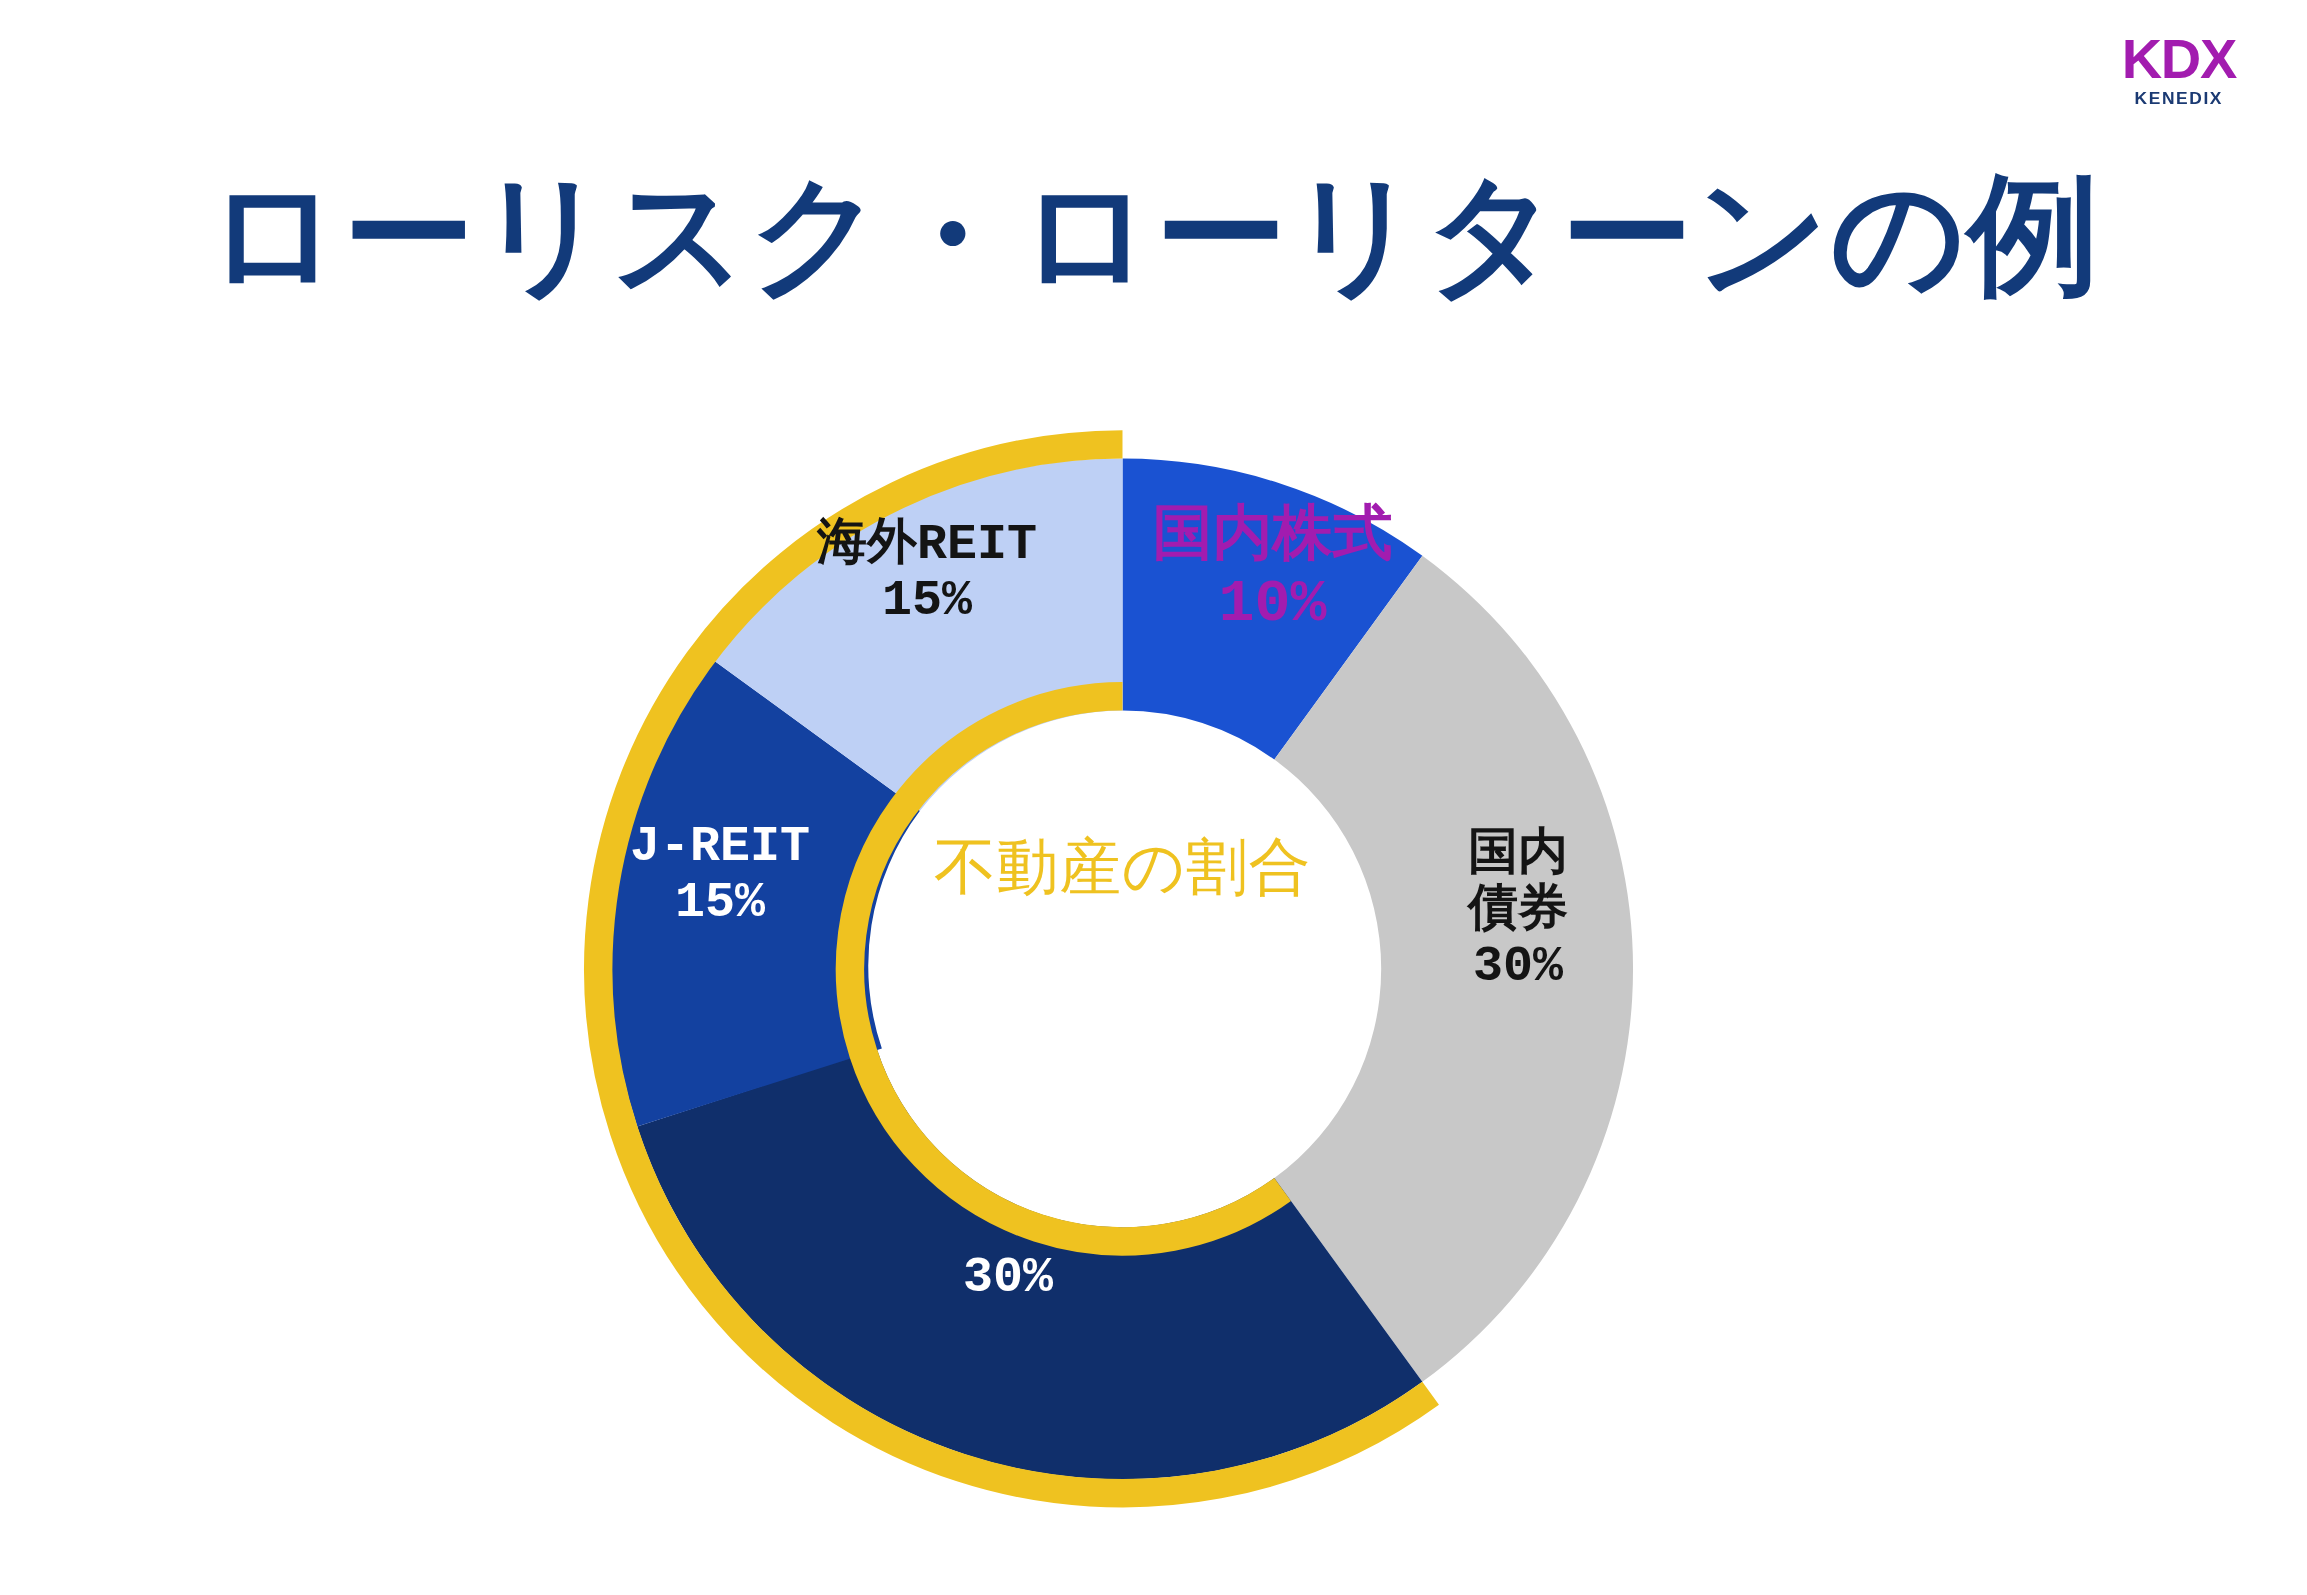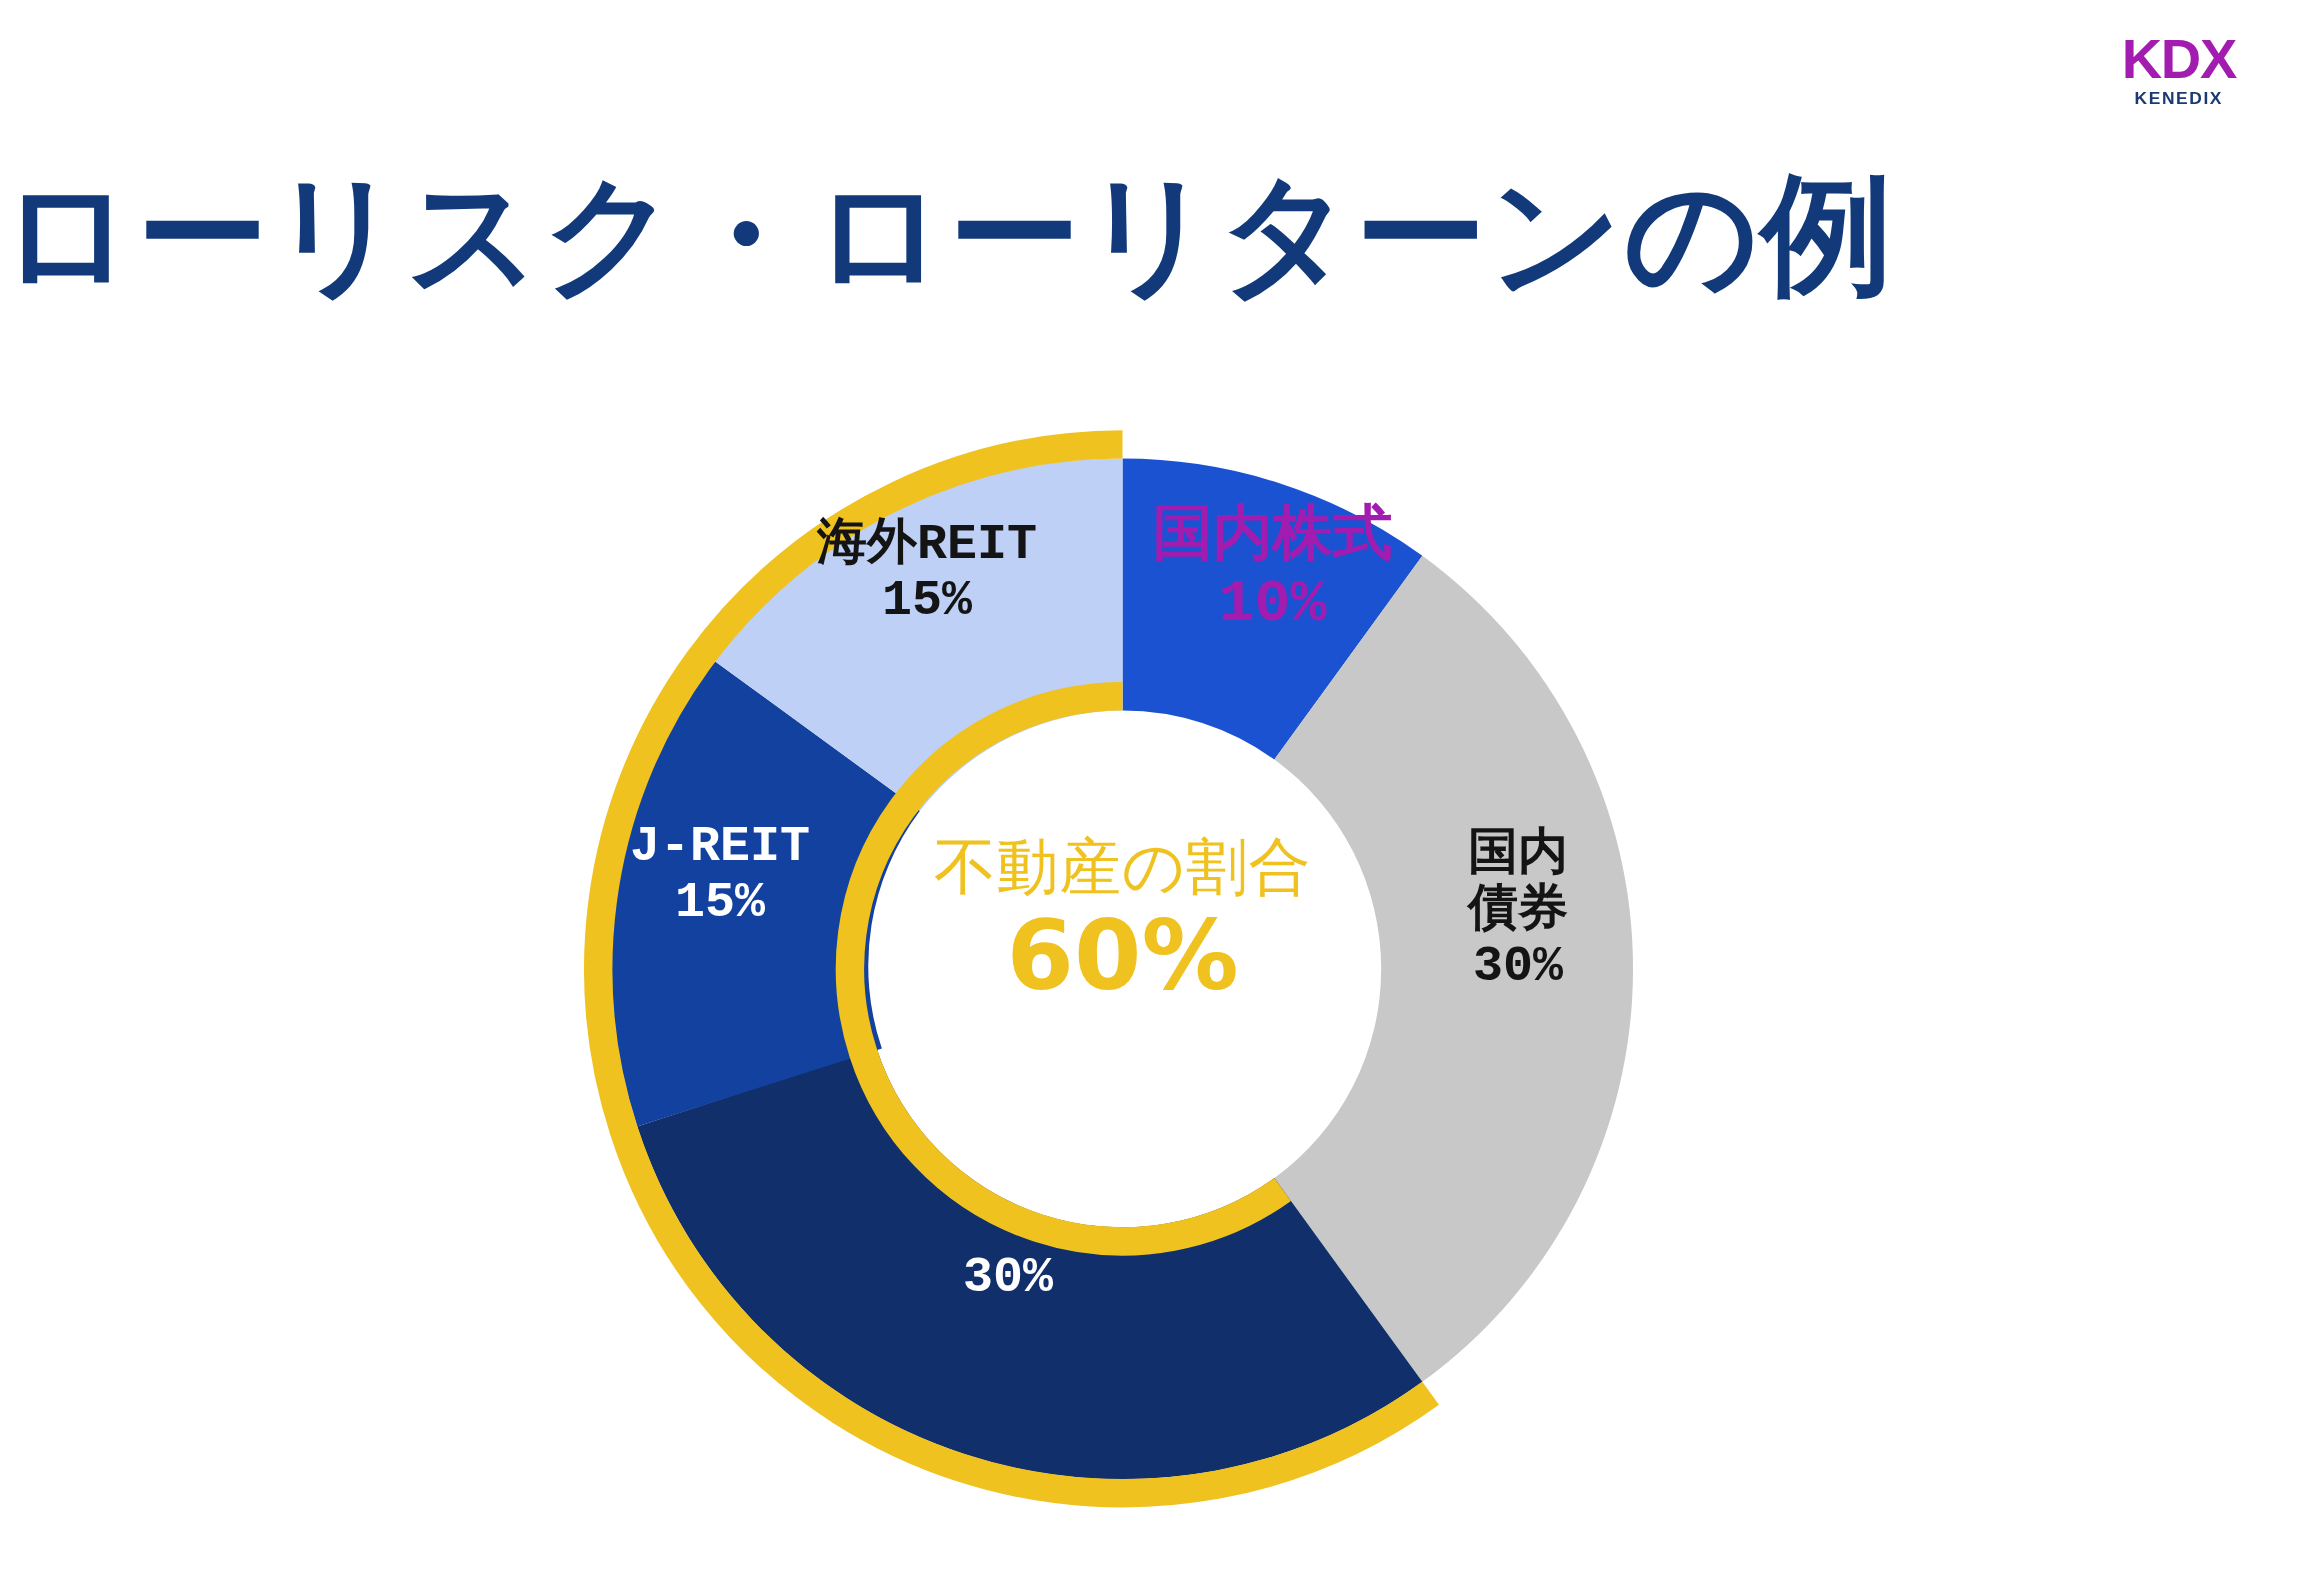--- a/index.html
+++ b/index.html
@@ -42,20 +42,21 @@
     margin-top: 3px;
     font-family: "Liberation Sans", "DejaVu Sans", sans-serif;
   }
 
   
   .page-title {
     position: absolute;
     top: 161px;
     left: 0;
     width: 100%;
+    text-align: center;
     font-size: 132px;
     font-weight: bold;
     color: #123A7A;
     letter-spacing: 1.3px;
     line-height: 1.12;
     white-space: nowrap;
     font-family: "DejaVu Sans", "Liberation Sans", sans-serif;
   }
 
   
@@ -232,17 +233,16 @@
     <span class="lbl-val">15%</span>
   </div>
 
   <div class="slice-label lbl-oreit">
     <span class="lbl-name">海外REIT</span>
     <span class="lbl-val">15%</span>
   </div>
 
   <div class="center-label">
     <span class="center-title">不動産の割合</span>
-    <span class="center-value">60%</span>
   </div>
 
 </div>
 
 
 </body></html>

